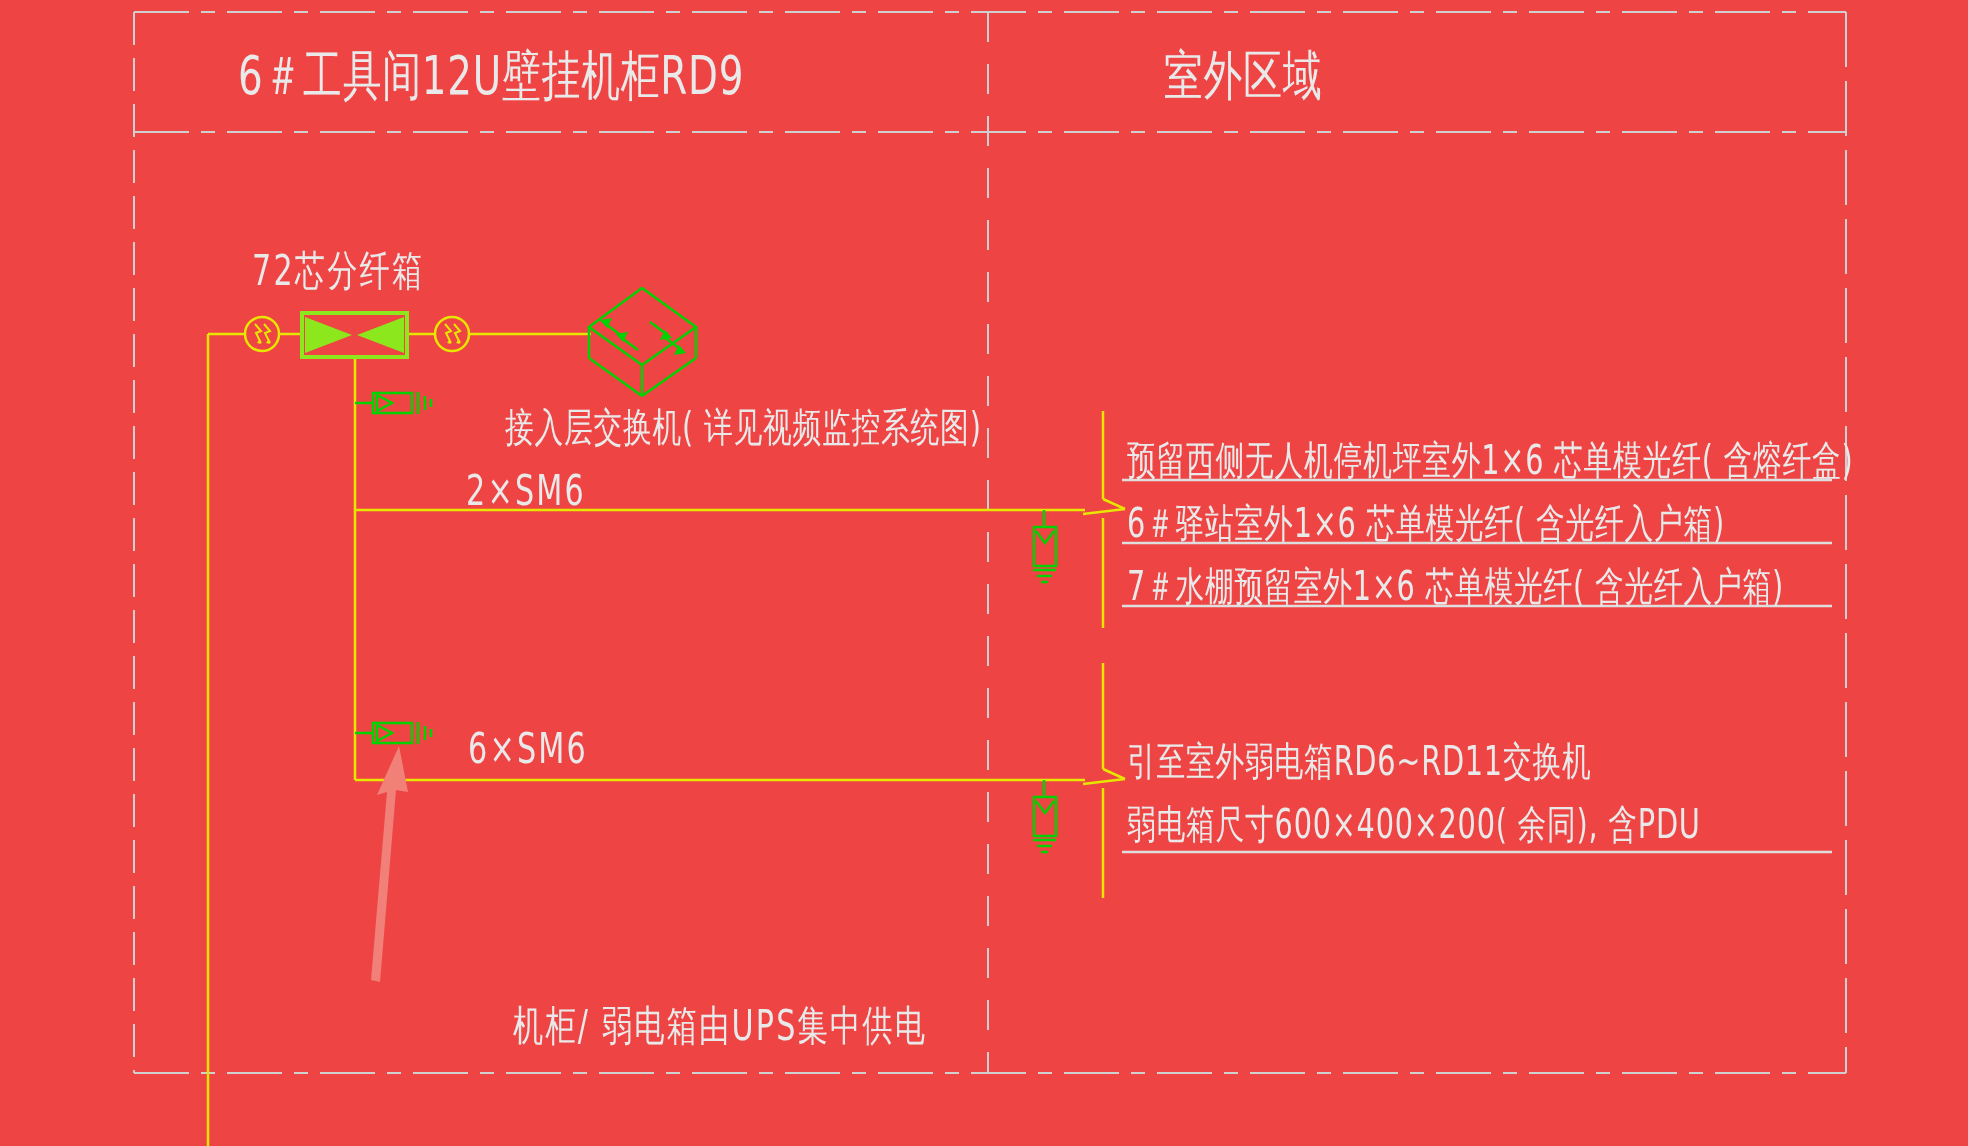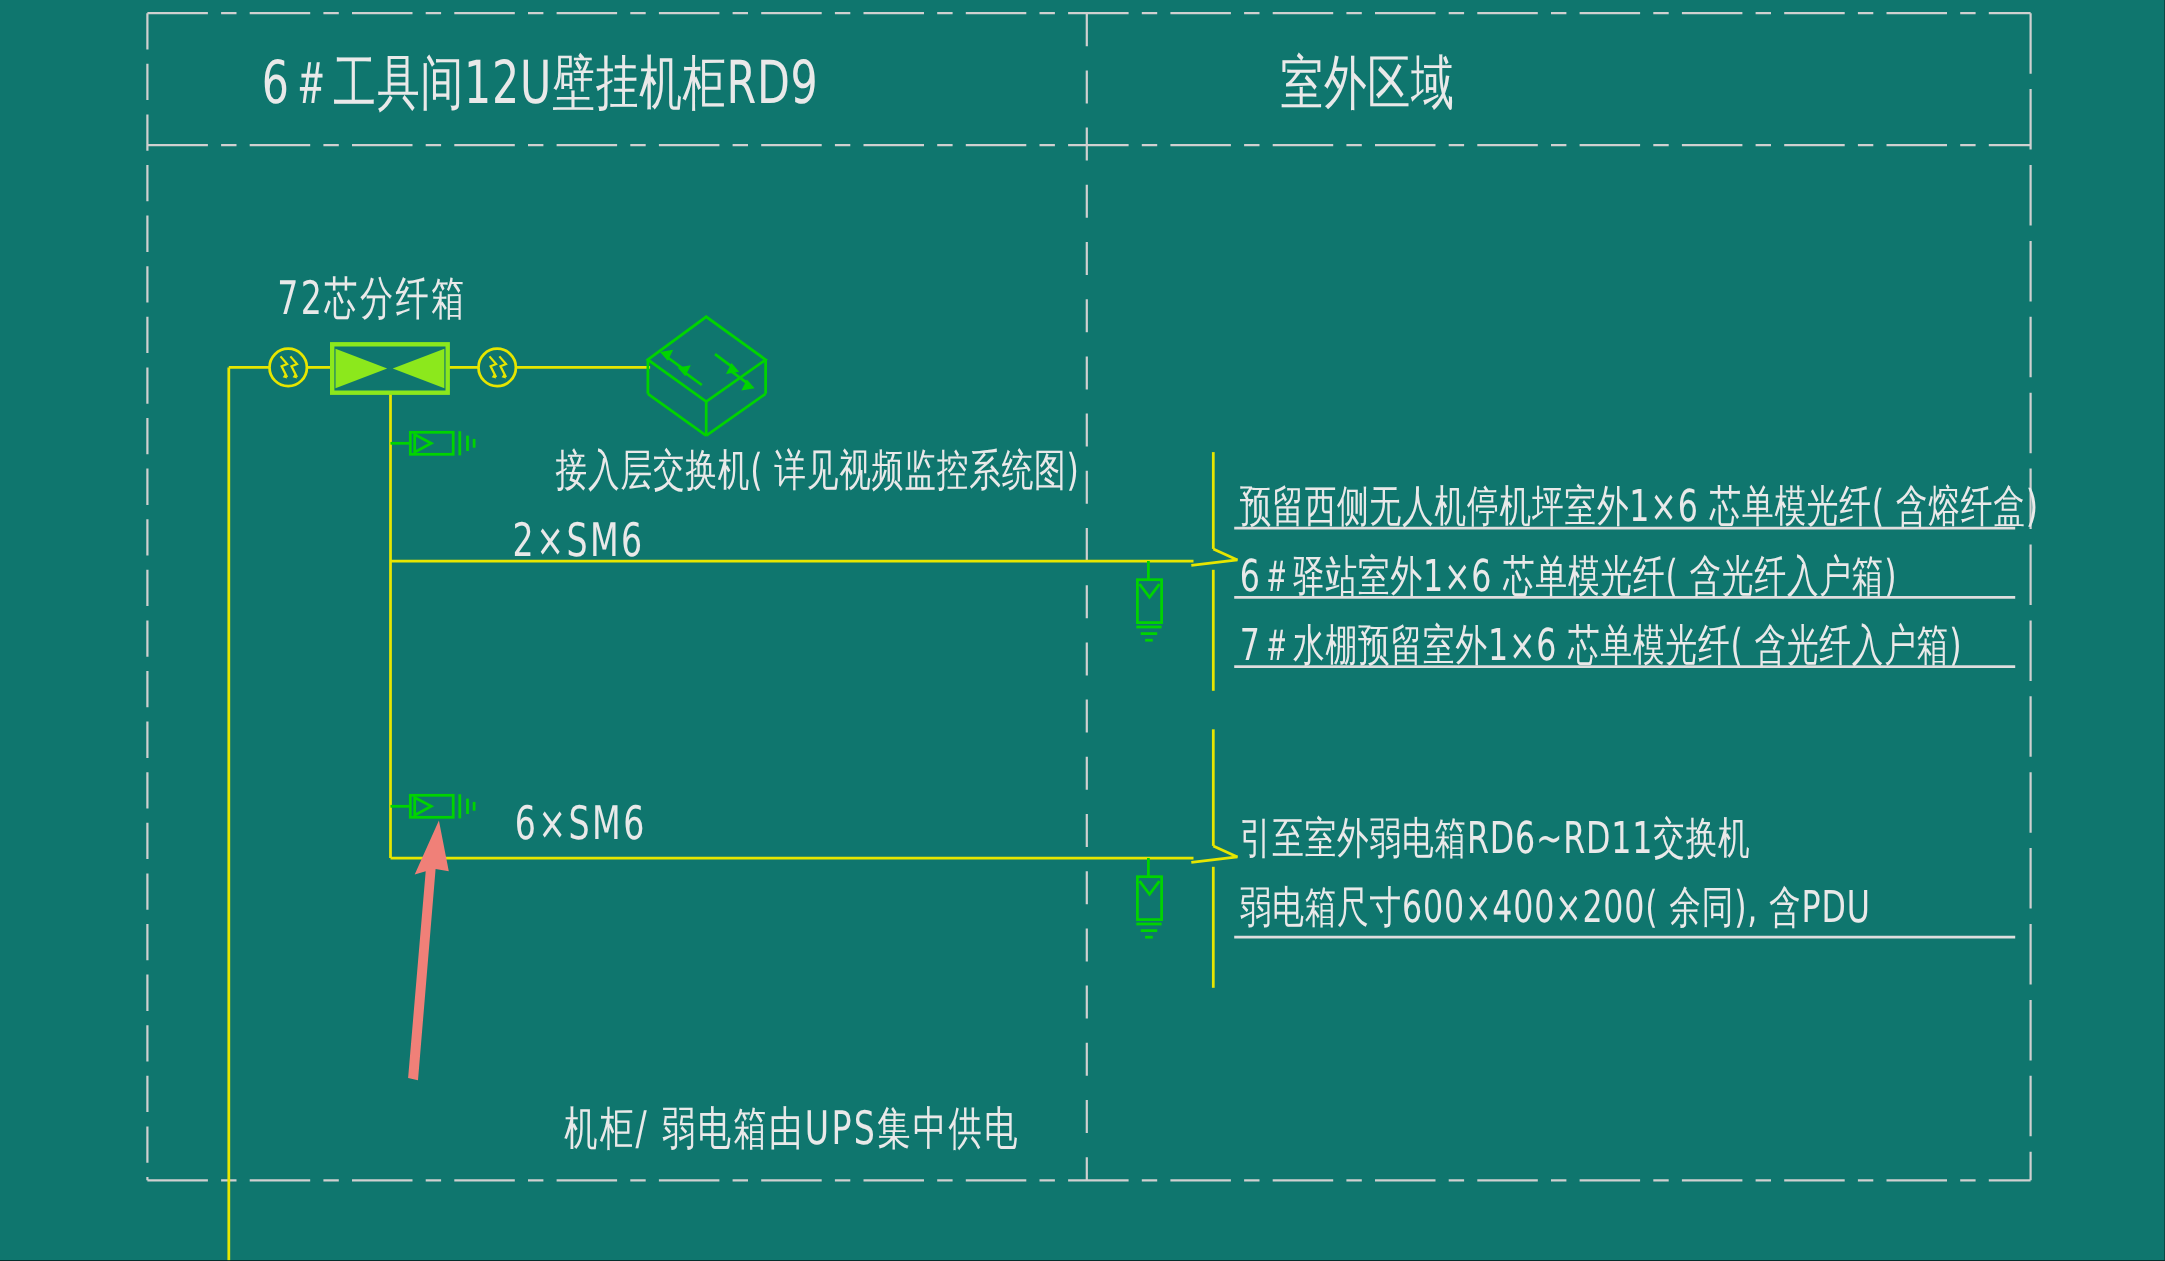--- a/index.html
+++ b/index.html
@@ -1,16 +1,16 @@
 <!DOCTYPE html>
 <html><head>
 <meta charset="utf-8">
 <style>
   html,body{margin:0;padding:0;background:#000;}
-  #stage{position:relative;width:1968px;height:1146px;background:#0f766e;overflow:hidden;
+  #stage{position:relative;width:1968px;height:1146px;background:#ef4444;overflow:hidden;
          font-family:"DejaVu Sans","Liberation Sans",sans-serif;}
   #linework{position:absolute;left:0;top:0;}
   .cad-text{position:absolute;color:#e9e9e9;white-space:nowrap;
             transform:scaleX(0.72);transform-origin:0 0;letter-spacing:1px;
             font-family:"DejaVu Sans","Liberation Sans",sans-serif;font-weight:normal;}
   .title{font-size:54px;}
   .label{font-size:40px;}
   .cable{font-size:42px;letter-spacing:3px;}
 </style>
 </head>

